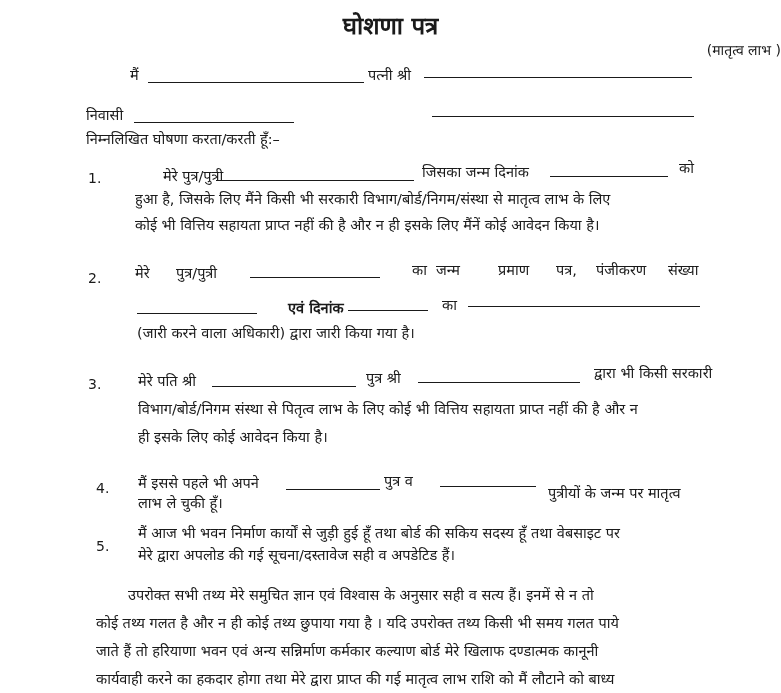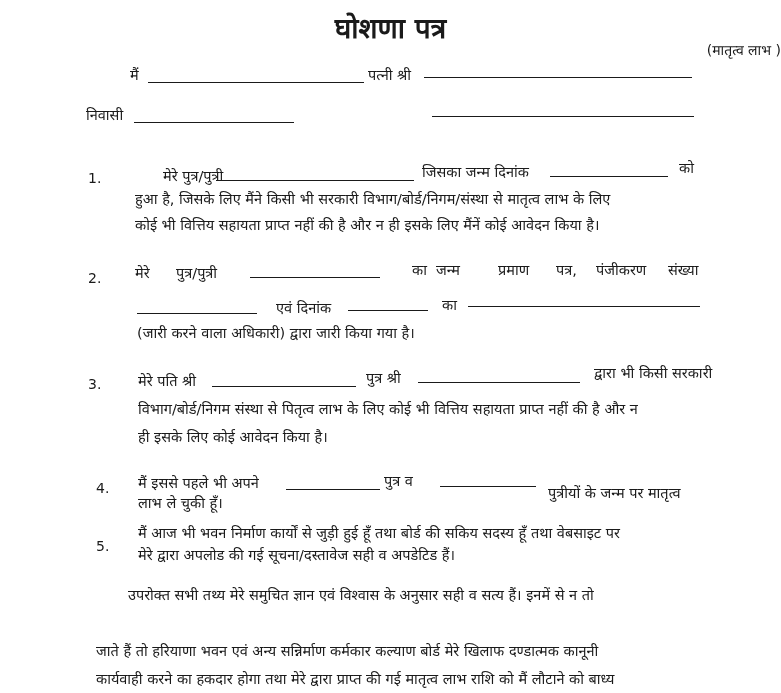--- a/index.html
+++ b/index.html
@@ -5,21 +5,21 @@
     html, body { margin: 0; padding: 0; }
     body {
       width: 781px; height: 693px; overflow: hidden;
       background: #ffffff;
       font-family: "DejaVu Sans", sans-serif;
       color: #1a1a1a;
       position: relative;
     }
     .page { position: absolute; left: 0; top: 0; width: 781px; height: 693px; }
     .abs { position: absolute; white-space: nowrap; }
-    .title { font-size: 28px; font-weight: bold; left: 0; width: 781px; text-align: center; top: 8px; }
+    .title { font-size: 24px; font-weight: bold; left: 0; width: 781px; text-align: center; top: 8px; }
     .subtitle { font-size: 14px; left: 0; width: 781px; text-align: right; top: 40px; }
     .t { font-size: 14.5px; }
     .blank { position: absolute; border-bottom: 1.3px solid #1a1a1a; height: 0; }
     .num { font-size: 14px; }
   </style>
 </head>
 <body>
 
 <div class="page">
 
@@ -28,20 +28,21 @@
 
   <div class="abs t" style="left:130px; top:64px;">मैं</div>
   <div class="blank" style="left:148px; top:82px; width:216px;"></div>
   <div class="abs t" style="left:368px; top:64px;">पत्नी श्री</div>
   <div class="blank" style="left:424px; top:77px; width:268px;"></div>
 
   <div class="abs t" style="left:86px; top:104px;">निवासी</div>
   <div class="blank" style="left:134px; top:122px; width:160px;"></div>
   <div class="blank" style="left:432px; top:116px; width:262px;"></div>
 
+  <div class="abs t" style="left:86px; top:128px;">निम्नलिखित घोषणा करता/करती हूँ:–</div>
 
   <div class="abs num" style="left:88px; top:170px;">1.</div>
   <div class="abs t" style="left:135px; top:165px;margin-left:28px;">मेरे पुत्र/पुत्री</div>
   <div class="blank" style="left:216px; top:180px; width:198px;"></div>
   <div class="abs t" style="left:422px; top:161px;">जिसका जन्म दिनांक</div>
   <div class="blank" style="left:550px; top:176px; width:118px;"></div>
   <div class="abs t" style="left:679px; top:157px;">को</div>
   <div class="abs t" style="left:135px; top:188px; width:560px;">हुआ है, जिसके लिए मैंने किसी भी सरकारी विभाग/बोर्ड/निगम/संस्था से मातृत्व लाभ के लिए</div>
   <div class="abs t" style="left:135px; top:214px;">कोई भी वित्तिय सहायता प्राप्त नहीं की है और न ही इसके लिए मैंनें कोई आवेदन किया है।</div>
 
@@ -49,21 +50,21 @@
   <div class="abs t" style="left:135px; top:262px;">मेरे</div>
   <div class="abs t" style="left:176px; top:262px;">पुत्र/पुत्री</div>
   <div class="blank" style="left:250px; top:277px; width:130px;"></div>
   <div class="abs t" style="left:412px; top:259px;">का</div>
   <div class="abs t" style="left:436px; top:259px;">जन्म</div>
   <div class="abs t" style="left:498px; top:259px;">प्रमाण</div>
   <div class="abs t" style="left:556px; top:259px;">पत्र,</div>
   <div class="abs t" style="left:596px; top:259px;">पंजीकरण</div>
   <div class="abs t" style="left:668px; top:259px;">संख्या</div>
   <div class="blank" style="left:137px; top:313px; width:120px;"></div>
-  <div class="abs t" style="left:276px; top:297px;">एवं दिनांक</div>
+  <div class="abs t" style="left:288px; top:297px;font-weight:bold;">एवं दिनांक</div>
   <div class="blank" style="left:348px; top:310px; width:80px;"></div>
   <div class="abs t" style="left:442px; top:294px;">का</div>
   <div class="blank" style="left:468px; top:306px; width:232px;"></div>
   <div class="abs t" style="left:137px; top:322px;">(जारी करने वाला अधिकारी) द्वारा जारी किया गया है।</div>
 
   <div class="abs num" style="left:88px; top:376px;">3.</div>
   <div class="abs t" style="left:138px; top:370px;">मेरे पति श्री</div>
   <div class="blank" style="left:212px; top:386px; width:144px;"></div>
   <div class="abs t" style="left:366px; top:367px;">पुत्र श्री</div>
   <div class="blank" style="left:418px; top:382px; width:162px;"></div>
@@ -77,16 +78,17 @@
   <div class="abs t" style="left:384px; top:470px;">पुत्र व</div>
   <div class="blank" style="left:440px; top:486px; width:96px;"></div>
   <div class="abs t" style="left:548px; top:466px;margin-top:16px;">पुत्रीयों के जन्म पर मातृत्व</div>
   <div class="abs t" style="left:138px; top:492px;">लाभ ले चुकी हूँ।</div>
 
   <div class="abs num" style="left:96px; top:538px;">5.</div>
   <div class="abs t" style="left:138px; top:522px;">मैं आज भी भवन निर्माण कार्यों से जुड़ी हुई हूँ तथा बोर्ड की सकिय सदस्य हूँ तथा वेबसाइट पर</div>
   <div class="abs t" style="left:138px; top:544px;">मेरे द्वारा अपलोड की गई सूचना/दस्तावेज सही व अपडेटिड हैं।</div>
 
   <div class="abs t" style="left:128px; top:584px;">उपरोक्त सभी तथ्य मेरे समुचित ज्ञान एवं विश्वास के अनुसार सही व सत्य हैं। इनमें से न तो</div>
+  <div class="abs t" style="left:96px; top:612px;">कोई तथ्य गलत है और न ही कोई तथ्य छुपाया गया है । यदि उपरोक्त तथ्य किसी भी समय गलत पाये</div>
   <div class="abs t" style="left:96px; top:640px;">जाते हैं तो हरियाणा भवन एवं अन्य सन्निर्माण कर्मकार कल्याण बोर्ड मेरे खिलाफ दण्डात्मक कानूनी</div>
   <div class="abs t" style="left:96px; top:668px;">कार्यवाही करने का हकदार होगा तथा मेरे द्वारा प्राप्त की गई मातृत्व लाभ राशि को मैं लौटाने को बाध्य</div>
 
 </div>
 
 </body></html>

